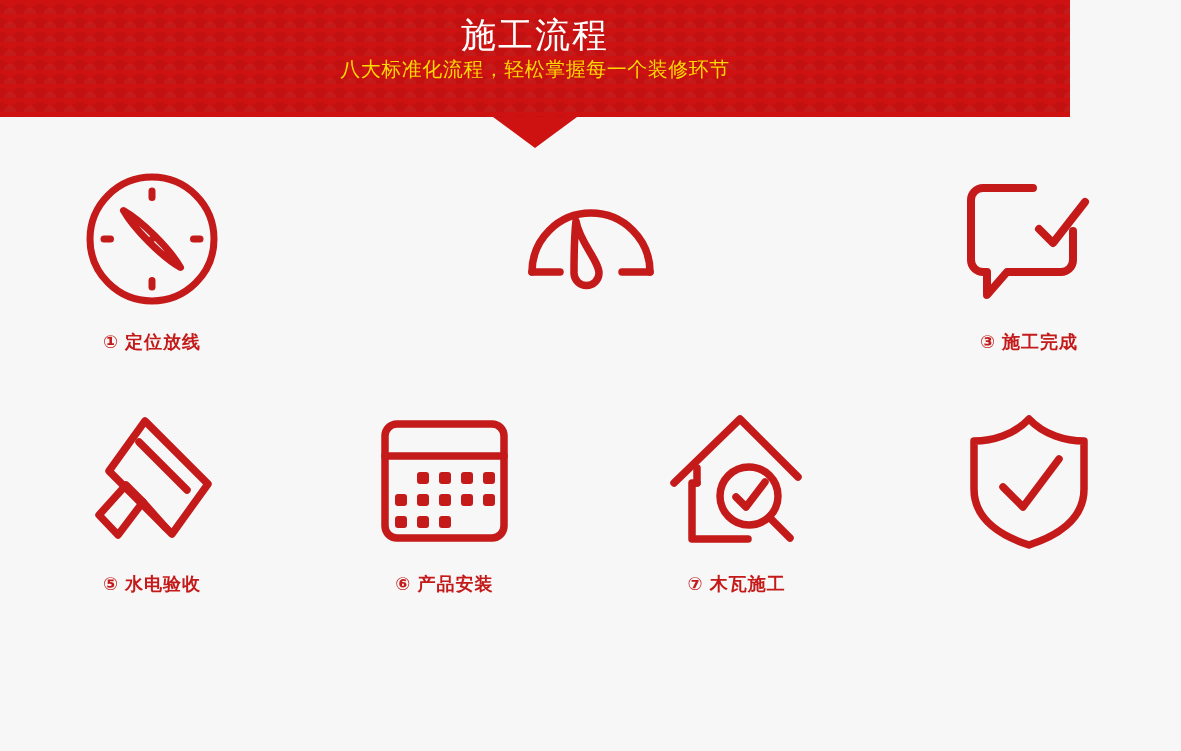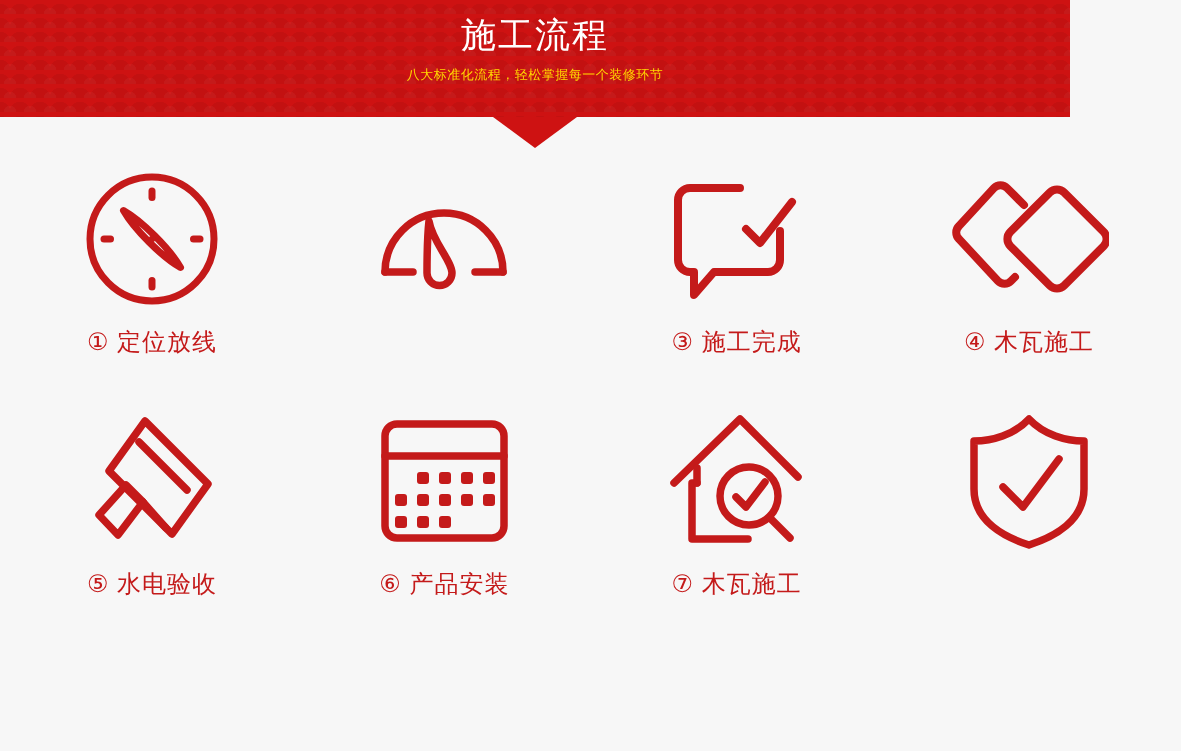--- a/index.html
+++ b/index.html
@@ -36,24 +36,23 @@
   .banner-title {
     color: #ffffff;
     font-size: 35px;
     line-height: 42px;
     letter-spacing: 2px;
     font-weight: normal;
     margin: 0;
   }
   .banner-sub {
     color: #ffd900;
-    font-size: 13px;
+    font-size: 20px;
     line-height: 26px;
     letter-spacing: 0.5px;
-    margin-top: 6px;
   }
   .banner-notch {
     position: absolute;
     left: 50%;
     top: 117px;
     transform: translateX(-50%);
     width: 0;
     height: 0;
     border-left: 42px solid transparent;
     border-right: 42px solid transparent;
@@ -85,24 +84,25 @@
     display: flex;
     align-items: center;
     justify-content: center;
   }
   .step-icon svg {
     display: block;
   }
   .step-label {
     margin-top: 6px;
     color: #c41a1a;
-    font-size: 24px;
+    font-size: 18px;
     line-height: 34px;
     letter-spacing: 1px;
     white-space: nowrap;
+    font-weight: bold;
   }
 </style>
 </head>
 <body>
 
 <div class="banner">
   <div class="banner-inner">
     <div class="banner-title">施工流程</div>
     <div class="banner-sub">八大标准化流程，轻松掌握每一个装修环节</div>
   </div>
@@ -143,29 +143,20 @@
     <div class="step">
       <div class="step-icon">
         <svg width="145" height="140" viewBox="0 0 145 140" fill="none" stroke="#c41a1a" stroke-width="8" stroke-linecap="round" stroke-linejoin="round">
           <path d="M76 19 H26 A12 12 0 0 0 14 31 V91 A12 12 0 0 0 26 103 H30 V126 L50 103 H104 A12 12 0 0 0 116 91 V62"></path>
           <path d="M82 60 L96 74 L128 33"></path>
         </svg>
       </div>
       <div class="step-label">③ 施工完成</div>
     </div>
 
-    <div class="step">
-      <div class="step-icon">
-        <svg width="160" height="140" viewBox="0 0 160 140" fill="none" stroke="#c41a1a" stroke-width="8" stroke-linecap="round" stroke-linejoin="round">
-          <path d="M75 36 L58 19 A9 9 0 0 0 45 19 L10 57 A9 9 0 0 0 10 70 L49 112 A9 9 0 0 0 62 112 L66 108"></path>
-          <rect x="70" y="32" width="76" height="76" rx="10" transform="rotate(45 108 70)"></rect>
-        </svg>
-      </div>
-      <div class="step-label">④ 木瓦施工</div>
-    </div>
 
   </div>
 
   <div class="step-row row-2">
 
     <div class="step">
       <div class="step-icon">
         <svg width="140" height="140" viewBox="0 0 140 140" fill="none" stroke="#c41a1a" stroke-width="7.5" stroke-linecap="round" stroke-linejoin="round">
           <path d="M63 10 L126 73 L90 123 L27 60 Z"></path>
           <line x1="57" y1="31" x2="105" y2="79"></line>

